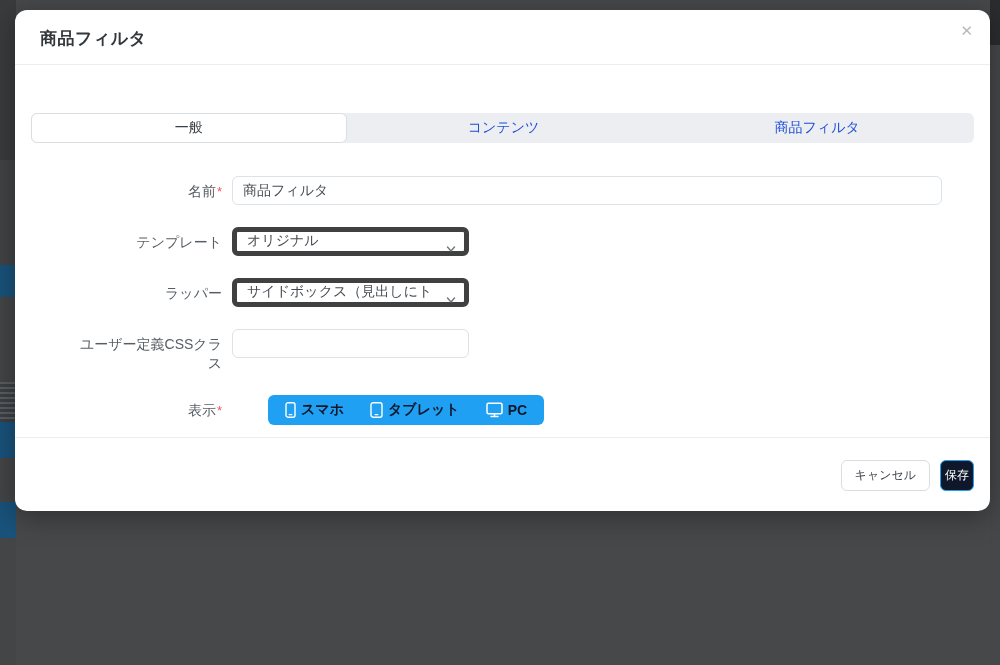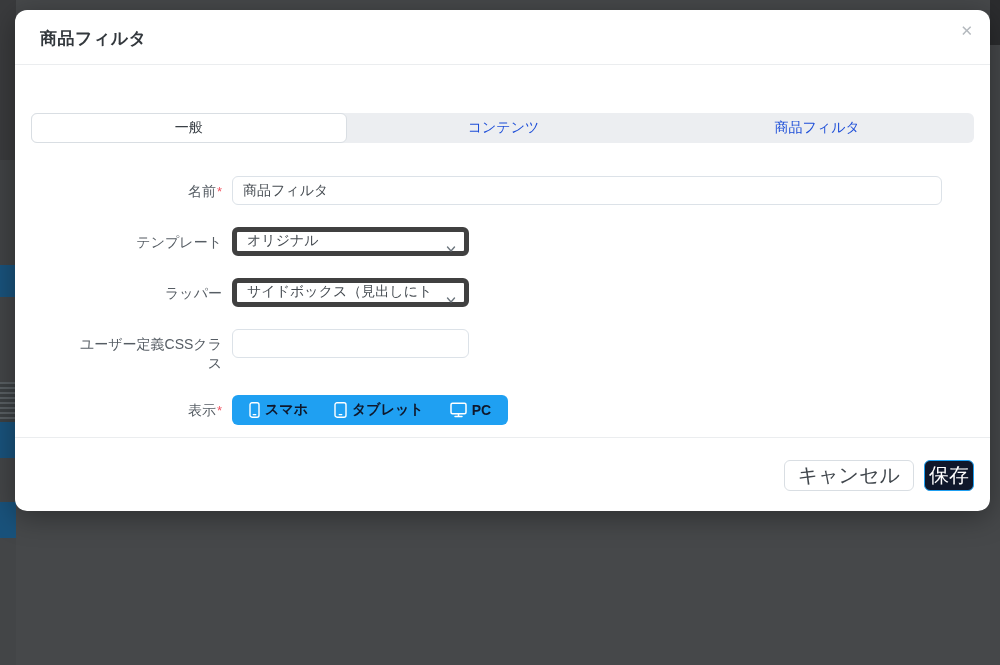--- a/index.html
+++ b/index.html
@@ -69,39 +69,39 @@
     position:relative; width:237px; height:29px;
     border:5px solid #404040; border-radius:6px; background:#fff;
     display:flex; align-items:flex-start; padding:0 26px 0 10px;
     font-size:14px; color:#454b51; cursor:pointer;
   }
   .select-value { white-space:nowrap; overflow:hidden; }
   .select-chevron { position:absolute; right:8px; top:9px; }
   .short { width:237px; }
 
   
-  .frow-display { margin-top:10px; }
+  .frow-display { margin-top:10px;gap:36px; }
   .toggle-group {
     display:inline-flex; background:#1fa0f2; border-radius:6px;
     height:30px; align-items:center; padding:0 4px;
   }
   .toggle-opt {
     display:flex; align-items:center; gap:5px;
     color:#0f172a; font-weight:bold; font-size:14px;
     padding:0 13px; height:30px; cursor:pointer;
   }
   .toggle-opt svg { display:block; }
 
   
   .modal-footer {
     border-top:1px solid #ebedef;
     padding:22px 16px 20px 16px;
     display:flex; justify-content:flex-end; gap:10px;
   }
-  .btn { height:31px; border-radius:6px; font-size:20px; font-family:inherit; cursor:pointer; display:flex; align-items:center; }
+  .btn { height:31px; border-radius:6px; font-size:12px; font-family:inherit; cursor:pointer; display:flex; align-items:center; }
   .btn-cancel { background:#ffffff; border:1px solid #d9dee3; color:#41474d; padding:0 13px; }
   .btn-save { background:#0f172a; border:1px solid #1fa0f2; color:#ffffff; padding:0 4px; }
 </style>
 </head>
 <body>
 
 <div class="backdrop-left">
   <div class="seg seg-a"></div>
   <div class="seg seg-b"></div>
   <div class="seg seg-blue1"></div>

